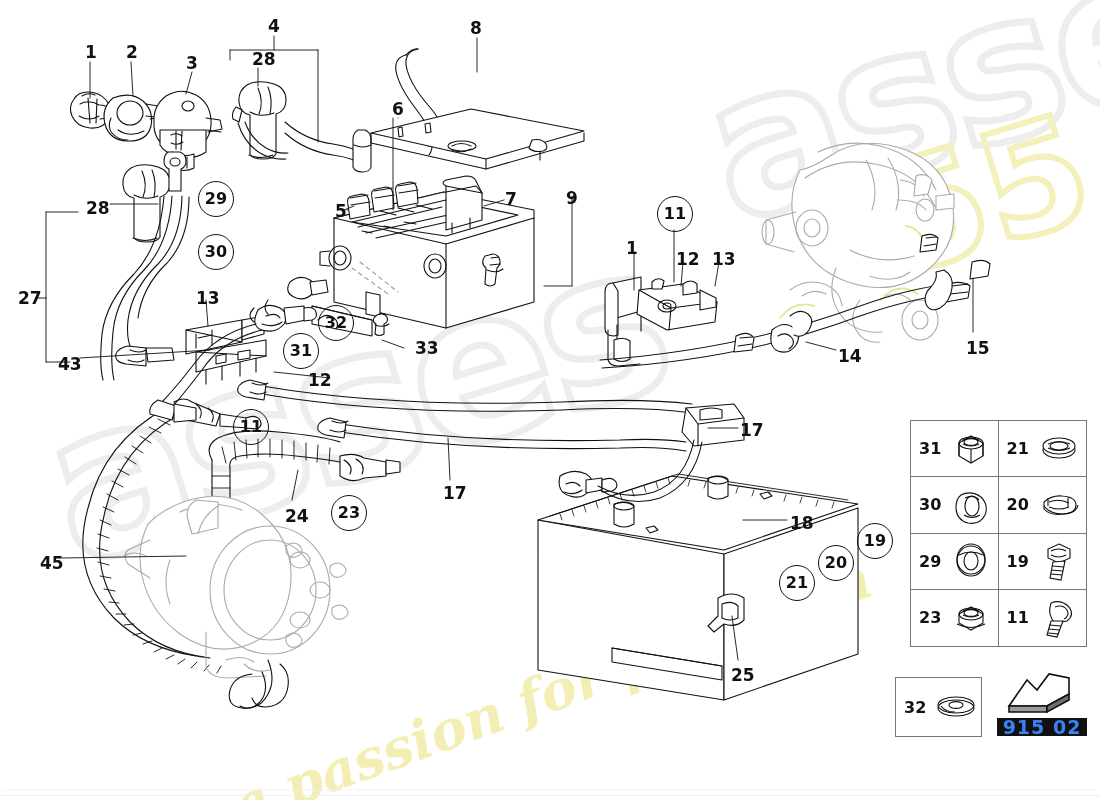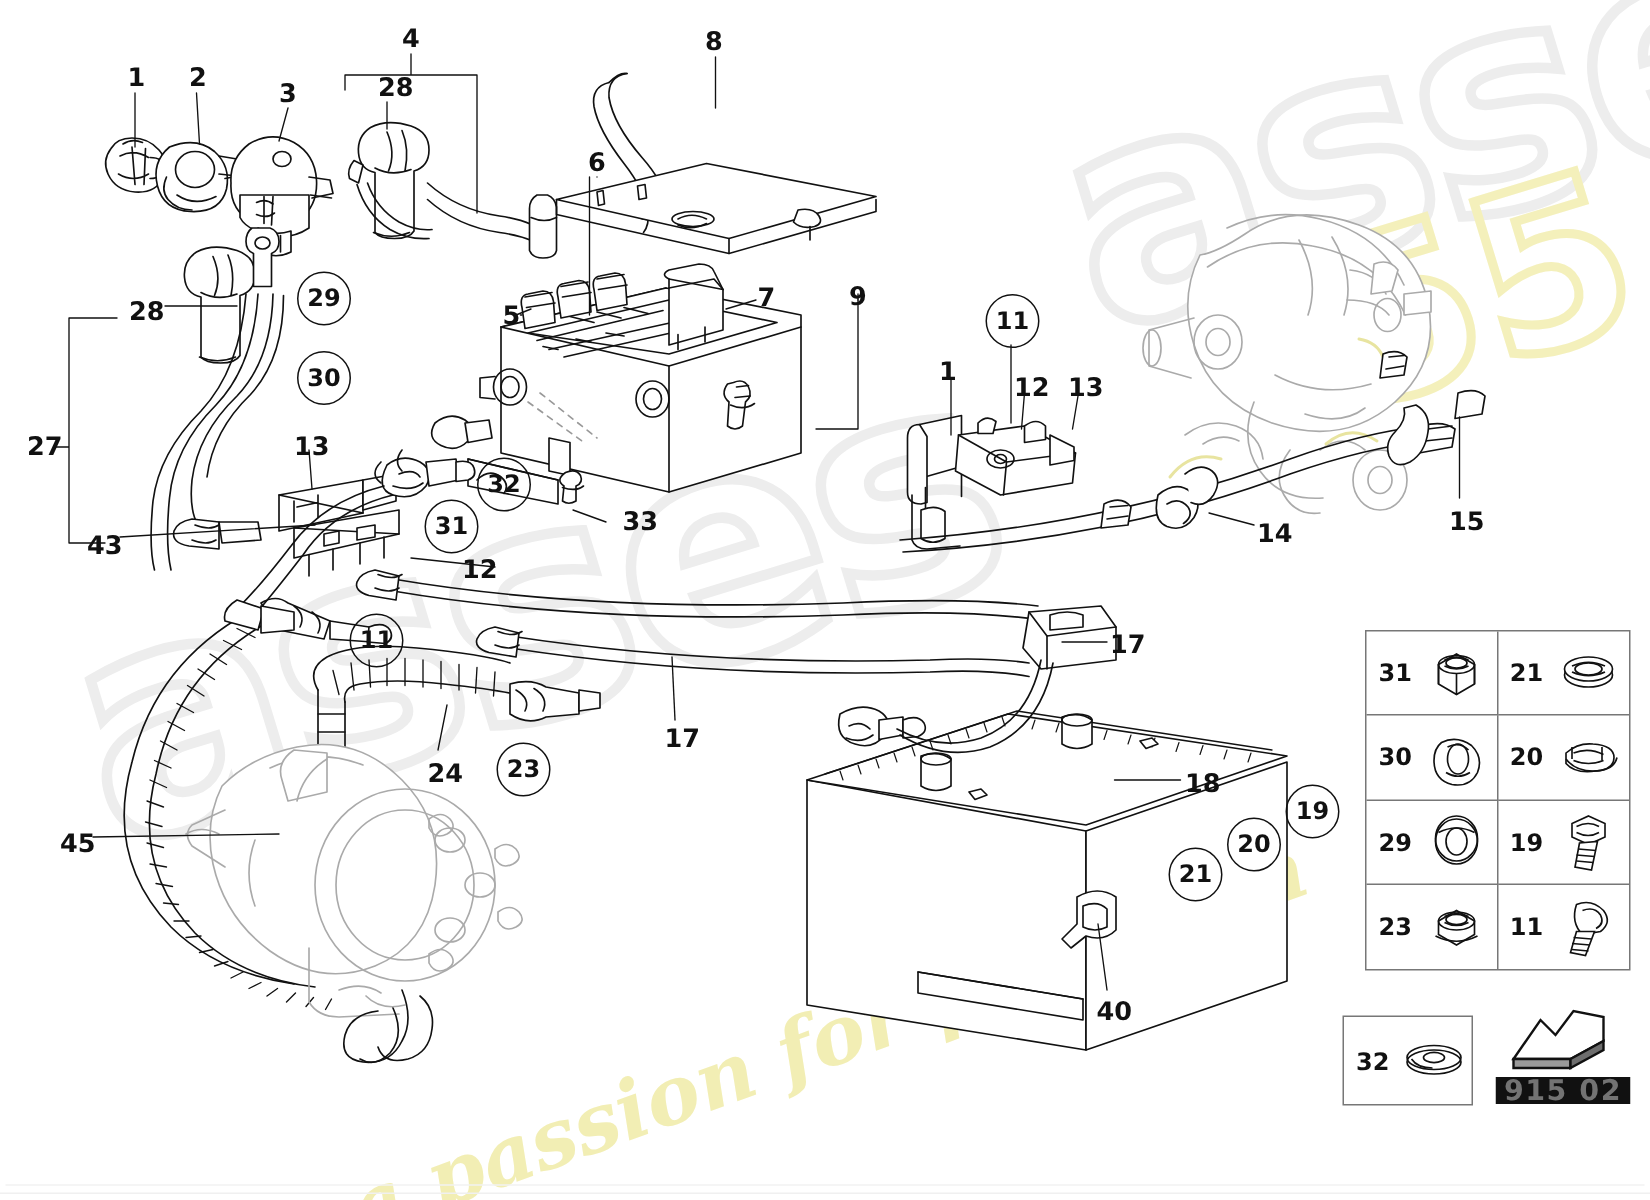--- a/index.html
+++ b/index.html
@@ -56,21 +56,21 @@
 
   .legend32{
     position:absolute;left:895px;top:677px;width:85px;height:58px;
     border:1.4px solid #777;background:#fff;display:flex;align-items:center;
   }
   .badge{
     position:absolute;left:997px;top:668px;width:90px;height:80px;
     border-radius:11px;background:#fff;overflow:hidden;
   }
   .badge-top{height:50px;background:#fff;position:relative;}
-  .badge-bot{height:18px;background:#111;color:#737373;display:flex;
+  .badge-bot{height:18px;background:#111;color:#3b82f6;display:flex;
     align-items:center;justify-content:center;
     font-family:"DejaVu Sans",sans-serif;font-weight:700;font-size:19px;
     letter-spacing:1px;}
   .frame-bottom{position:absolute;left:0;bottom:4px;width:1100px;height:1px;
     background:#f0f0f0;}
 </style>
 </head>
 <body>
 
 <div id="page">
@@ -495,21 +495,21 @@
       <div class="num" style="left: 676px; top: 251px;">12</div>
       <div class="num" style="left: 712px; top: 251px;">13</div>
       <div class="num" style="left: 838px; top: 348px;">14</div>
       <div class="num" style="left: 966px; top: 340px;">15</div>
       <div class="num" style="left: 740px; top: 422px;">17</div>
       <div class="num" style="left: 443px; top: 485px; text-align: right;">17</div>
       <div class="num" style="left: 790px; top: 515px;">18</div>
       <div class="num circ" style="left: 857px; top: 523px;">19</div>
       <div class="num circ" style="left: 818px; top: 545px;">20</div>
       <div class="num circ" style="left: 779px; top: 565px;">21</div>
-      <div class="num" style="left: 731px; top: 667px;">40</div>
+      <div class="num" style="left: 731px; top: 667px;">25</div>
       <div class="num circ" style="left: 331px; top: 495px;">23</div>
       <div class="num" style="left: 285px; top: 508px;">24</div>
       <div class="num" style="left: 40px; top: 555px;">45</div>
       <div class="num" style="left: 58px; top: 356px;">43</div>
       <div class="num" style="left: 18px; top: 290px;">27</div>
       <div class="num" style="left: 252px; top: 51px;">28</div>
       <div class="num" style="left: 86px; top: 200px;">28</div>
       <div class="num circ" style="left: 198px; top: 181px;">29</div>
       <div class="num circ" style="left: 198px; top: 234px;">30</div>
       <div class="num circ" style="left: 283px; top: 333px;">31</div>

